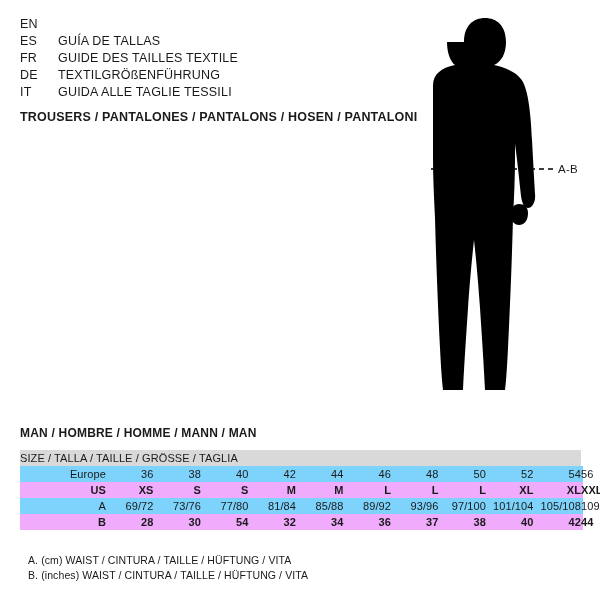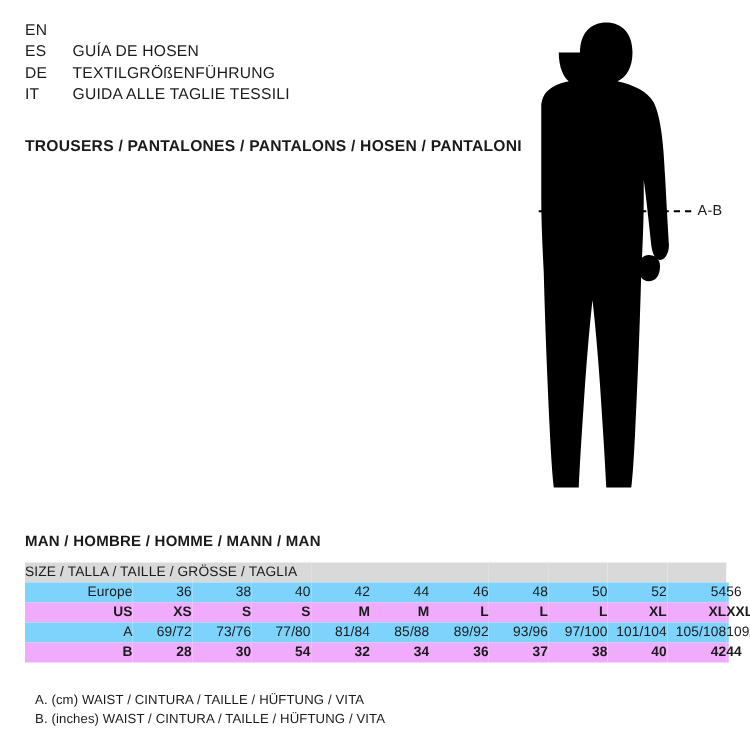--- a/index.html
+++ b/index.html
@@ -141,21 +141,25 @@
 <body>
 
 <div class="page">
 
   <div class="lang-block">
     <div class="lang-row">
       <span class="lang-code">EN</span>
     </div>
     <div class="lang-row">
       <span class="lang-code">ES</span>
-      <span class="lang-title">GUÍA DE HOSEN</span>
+      <span class="lang-title">GUÍA DE TALLAS</span>
+    </div>
+    <div class="lang-row">
+      <span class="lang-code">FR</span>
+      <span class="lang-title">GUIDE DES TAILLES TEXTILE</span>
     </div>
     <div class="lang-row">
       <span class="lang-code">DE</span>
       <span class="lang-title">TEXTILGRÖßENFÜHRUNG</span>
     </div>
     <div class="lang-row">
       <span class="lang-code">IT</span>
       <span class="lang-title">GUIDA ALLE TAGLIE TESSILI</span>
     </div>
   </div>

